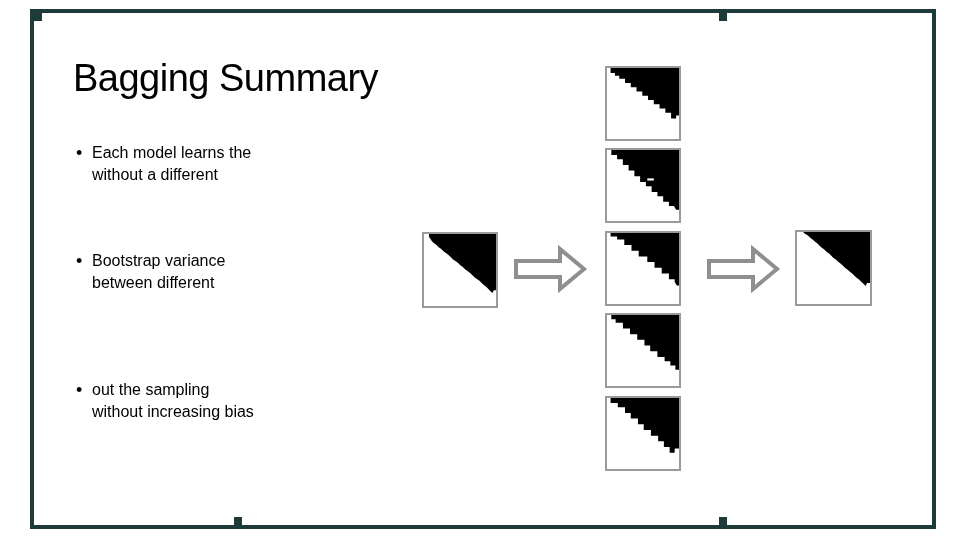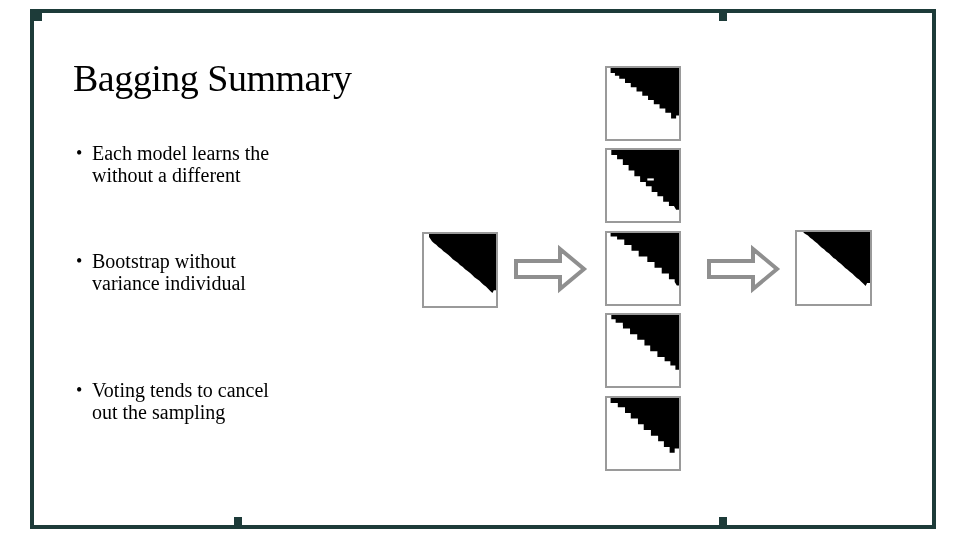--- a/index.html
+++ b/index.html
@@ -1,20 +1,20 @@
 <!DOCTYPE html>
 <html style="--bg: #ffffff; --text: #000000; --frame: #1d3b39; --sq-border: #9a9a9a;"><head>
 <meta charset="utf-8">
 <style>
   html,body{margin:0;padding:0;}
   body{width:960px;height:540px;overflow:hidden;background:#fff;}
   #slide{
     position:relative;width:960px;height:540px;
     background:var(--bg,#fff);
-    font-family:Liberation Serif, serif;
+    font-family:Liberation Sans, sans-serif;
     color:var(--text,#000);
   }
   
   .frame-bar{position:absolute;background:var(--frame,#1d3b39);}
   .fb-top{left:30px;top:9px;width:906px;height:4px;}
   .fb-bottom{left:30px;top:525px;width:906px;height:4px;}
   .fb-left{left:30px;top:9px;width:4px;height:520px;}
   .fb-right{left:932px;top:9px;width:4px;height:520px;}
   .frame-tick{position:absolute;width:8px;height:8px;background:var(--frame,#1d3b39);}
   .ft-tl{left:34px;top:13px;}
@@ -24,21 +24,21 @@
   
   .title{
     position:absolute;left:73px;top:56px;width:420px;
     font-size:38px;line-height:44px;font-weight:400;letter-spacing:-0.5px;
     white-space:nowrap;
   }
   .bullet{position:absolute;left:76px;width:290px;display:flex;}
   .b1{top:142px;} .b2{top:250px;} .b3{top:379px;}
   .bullet .marker{flex:0 0 16px;font-size:18px;line-height:22px;}
   .bullet .lines{flex:1;}
-  .bullet .line{font-size:20px;line-height:22px;white-space:nowrap;}
+  .bullet .line{font-size:16px;line-height:22px;white-space:nowrap;}
   
   .sq{
     position:absolute;box-sizing:border-box;
     width:76px;height:75px;background:#fff;
     border:2px solid var(--sq-border,#9a9a9a);
   }
   .sq svg{display:block;width:100%;height:100%;}
   .sq-input{left:422px;top:232px;width:76px;height:76px;}
   .sq-s0{left:605px;top:66px;}
   .sq-s1{left:605px;top:148px;}
@@ -70,29 +70,29 @@
   <div class="bullet b1">
     <div class="marker">•</div>
     <div class="lines">
       <div class="line">Each model learns the</div>
       <div class="line">without a different</div>
     </div>
   </div>
   <div class="bullet b2">
     <div class="marker">•</div>
     <div class="lines">
-      <div class="line">Bootstrap without</div>
-      <div class="line">variance individual</div>
+      <div class="line">Bootstrap variance</div>
+      <div class="line">between different</div>
     </div>
   </div>
   <div class="bullet b3">
     <div class="marker">•</div>
     <div class="lines">
-      <div class="line">Voting tends to cancel</div>
       <div class="line">out the sampling</div>
+      <div class="line">without increasing bias</div>
     </div>
   </div>
 
   <div class="sq sq-input">
     <svg viewBox="0 0 100 100" preserveAspectRatio="none">
         <polygon points="7,0 100,0 100,78 97,78 95,82 92,79 89,76 86,73 83,71 80,68 77,65 73,62 70,60 67,57 64,54 60,51 57,49 54,46 50,43 47,40 44,38 40,35 37,32 34,29 30,26 27,24 24,21 20,18 17,15 14,13 11,10 9,7 7,4" fill="#000000"></polygon>
       </svg>
   </div>
 
   <div class="arrow arrow-1">

